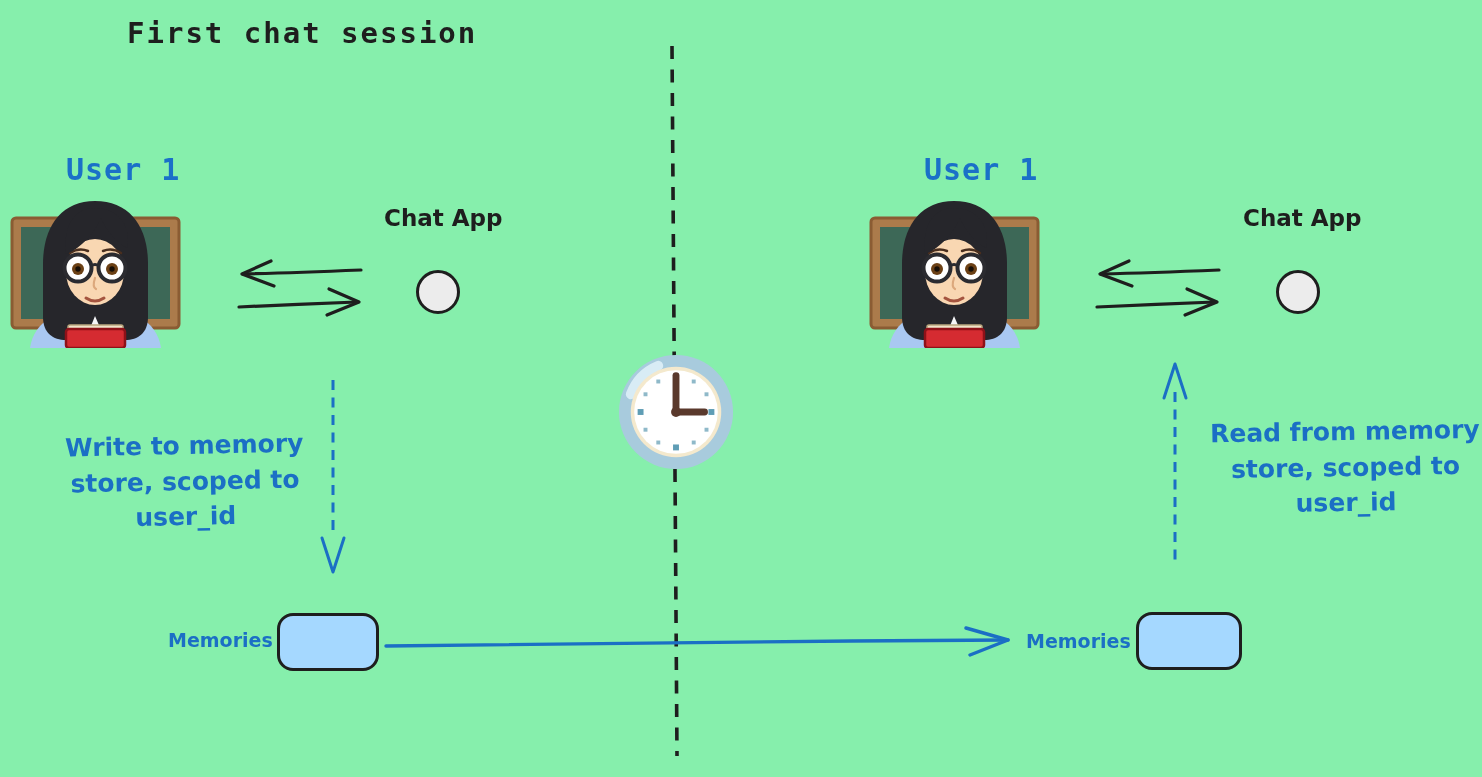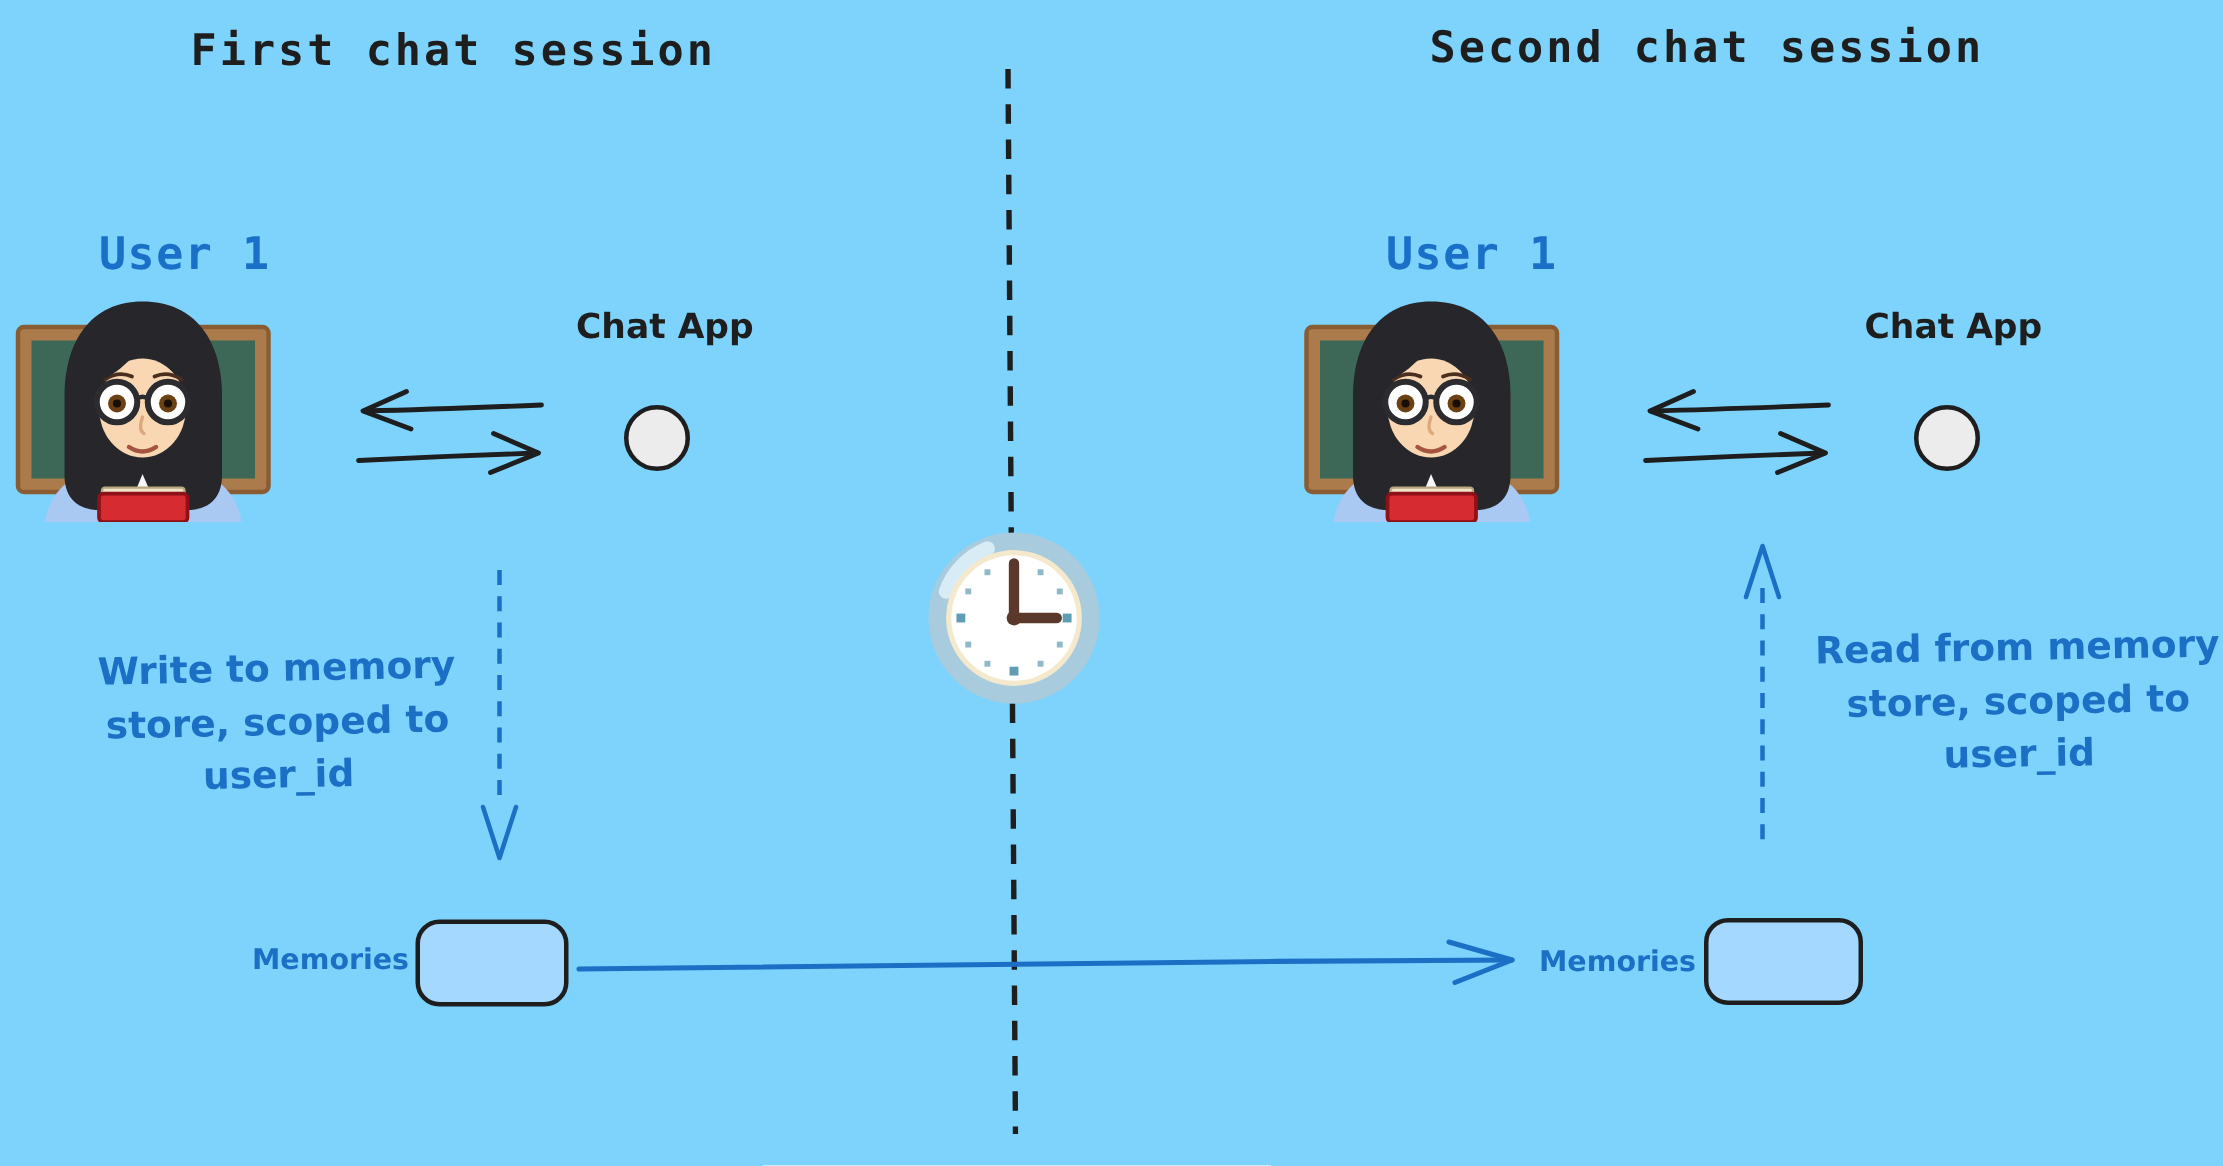--- a/index.html
+++ b/index.html
@@ -1,17 +1,17 @@
 <!DOCTYPE html>
 <html><head>
 <meta charset="utf-8">
 <style>
   html,body { margin:0; padding:0; background:#ffffff; }
   .canvas {
-    position:relative; width:1482px; height:777px; background:#7dd3fc;
+    position:relative; width:1482px; height:777px; background:#86efac;
     overflow:hidden; font-family:"DejaVu Sans","Liberation Sans",sans-serif;
   }
   .abs { position:absolute; }
   .session-title {
     font-family:"DejaVu Sans Mono","Liberation Mono",monospace;
     font-weight:700; font-size:29px; letter-spacing:2px; color:#1e1e1e; white-space:nowrap;
   }
   .user-label {
     font-family:"DejaVu Sans Mono","Liberation Mono",monospace;
     font-weight:700; font-size:30px; letter-spacing:1px; color:#1a70c8; white-space:nowrap;margin-left:40px;
@@ -87,21 +87,20 @@
       <path d="M42,13 L13,26 L45,38" stroke="#1e1e1e" stroke-width="3.2" fill="none" stroke-linecap="round" stroke-linejoin="round"></path>
       <path d="M10,59 C50,57 88,55.5 128,54" stroke="#1e1e1e" stroke-width="3.2" fill="none" stroke-linecap="round"></path>
       <path d="M100,41 L130,54 L98,67" stroke="#1e1e1e" stroke-width="3.2" fill="none" stroke-linecap="round" stroke-linejoin="round"></path>
     </symbol>
   </defs>
 </svg>
 
 <div class="canvas">
 
   <div class="abs session-title" style="left:127px; top:16px;">First chat session</div>
-  <div class="abs session-title" style="left:953px; top:14px;">Second chat session</div>
 
   <svg class="abs" style="left:667px; top:40px;" width="12" height="722">
     <line x1="5" y1="6" x2="10" y2="716" stroke="#1e1e1e" stroke-width="3.6" stroke-dasharray="13 10.5"></line>
   </svg>
 
   <svg class="abs" style="left:615px; top:351px;" width="122" height="122">
     <use href="#clock3"></use>
   </svg>
 
   <div class="abs user-label" style="left:26px; top:152px;">User 1</div>

